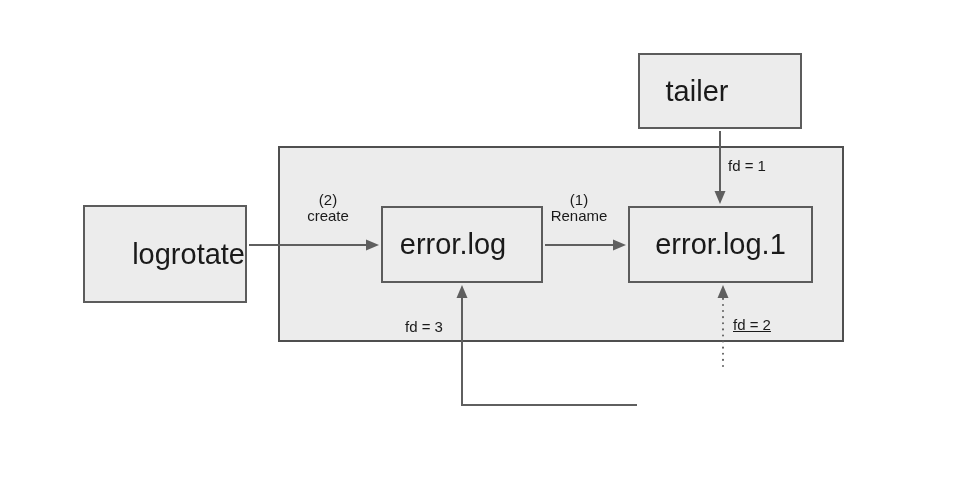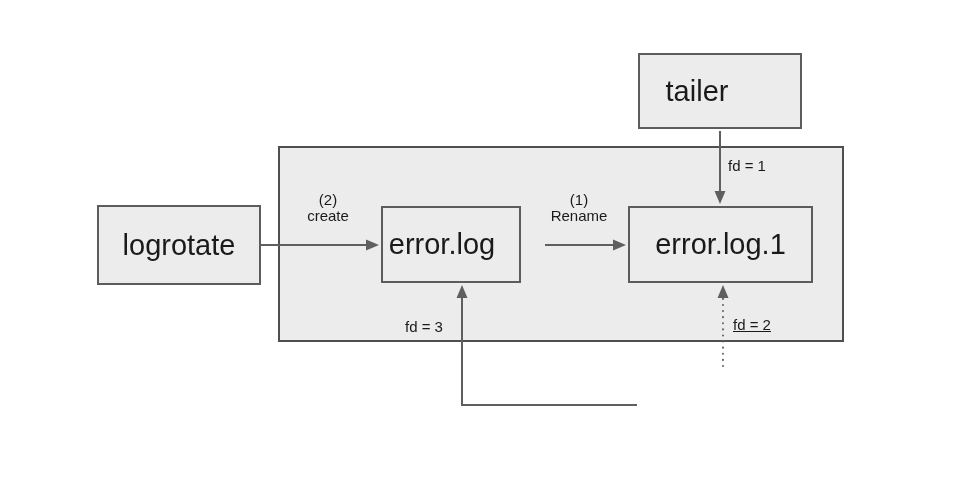--- a/index.html
+++ b/index.html
@@ -53,22 +53,22 @@
     background: #ececec;
     border: 2px solid #5c5c5c;
     display: flex;
     align-items: center;
     justify-content: center;
     font-size: 29px;
     color: #1a1a1a;
     white-space: nowrap;
   }
   #node-tailer      { left: 638px; top:  53px; width: 164px; height: 76px; padding-right: 46px; }
-  #node-logrotate   { left:  97px; top: 205px; width: 164px; height: 80px; }
-  #node-error-log   { left: 381px; top: 206px; width: 140px; height: 77px; padding-right: 18px; }
+  #node-logrotate   { left:  83px; top: 205px; width: 164px; height: 98px; justify-content: flex-end; }
+  #node-error-log   { left: 381px; top: 206px; width: 162px; height: 77px; padding-right: 18px; }
   #node-error-log-1 { left: 628px; top: 206px; width: 185px; height: 77px; }
   #node-appender    { left: 637px; top: 367px; width: 165px; height: 77px; }
   
   .edge-label {
     position: absolute;
     font-size: 15px;
     line-height: 16px;
     color: #1a1a1a;
     white-space: nowrap;
   }

